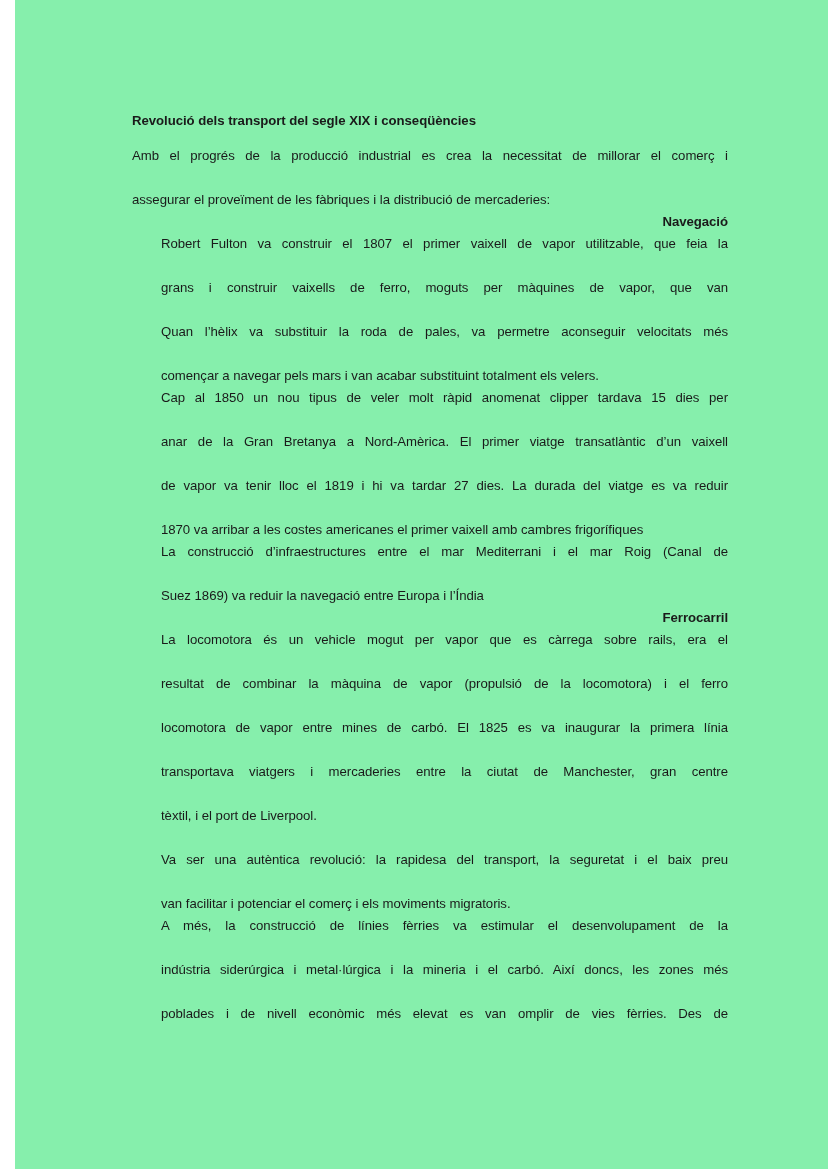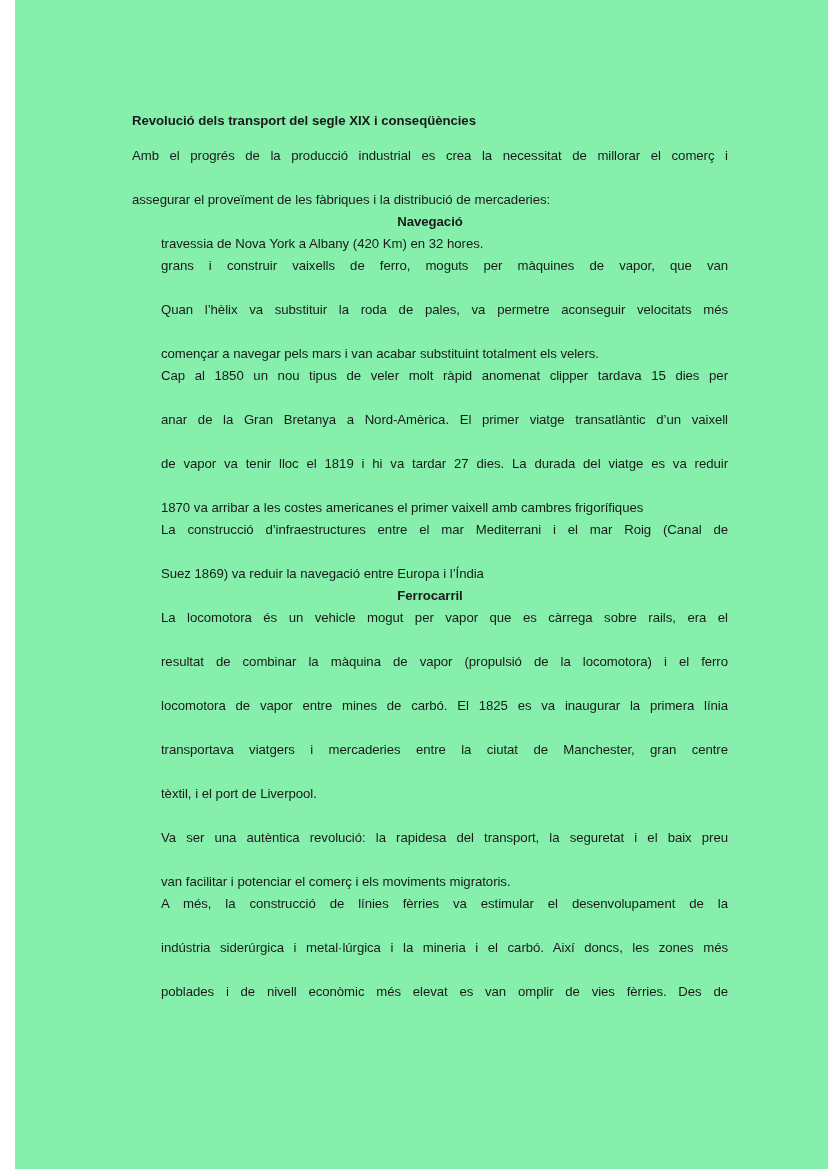--- a/index.html
+++ b/index.html
@@ -48,21 +48,21 @@
   }
 
   
   .h-main {
     font-weight: bold;
     text-align: left;
     margin-bottom: 0;
   }
   .h-sub {
     font-weight: bold;
-    text-align: center;
+    text-align: right;
     margin-left: 0;
   }
 
   
   .lvl0 { margin-left: 0px;  }     
   .lvl1 { margin-left: 29px; }     
 
   
   .gap-1 { height: 22px; }
   .gap-sm { height: 13px; }
@@ -92,21 +92,21 @@
     <div class="gap-sm"></div>
 
     <div class="ln lvl0">
       <span class="fline">Amb el progrés de la producció industrial es crea la necessitat de millorar el comerç i</span>
       <span class="fline nostretch">assegurar el proveïment de les fàbriques i la distribució de mercaderies:</span>
     </div>
 
     <p class="ln h-sub lvl0">Navegació</p>
 
     <div class="ln lvl1">
-      <span class="fline nostretch">travessia de Nova York a Albany (420 Km) en 32 hores.</span>
+      <span class="fline">Robert Fulton va construir el 1807 el primer vaixell de vapor utilitzable, que feia la</span>
     </div>
 
     <div class="ln lvl1">
       <span class="fline">grans i construir vaixells de ferro, moguts per màquines de vapor, que van</span>
       <span class="fline">Quan l’hèlix va substituir la roda de pales, va permetre aconseguir velocitats més</span>
       <span class="fline nostretch">començar a navegar pels mars i van acabar substituint totalment els velers.</span>
     </div>
 
     <div class="ln lvl1">
       <span class="fline">Cap al 1850 un nou tipus de veler molt ràpid anomenat clipper tardava 15 dies per</span>

